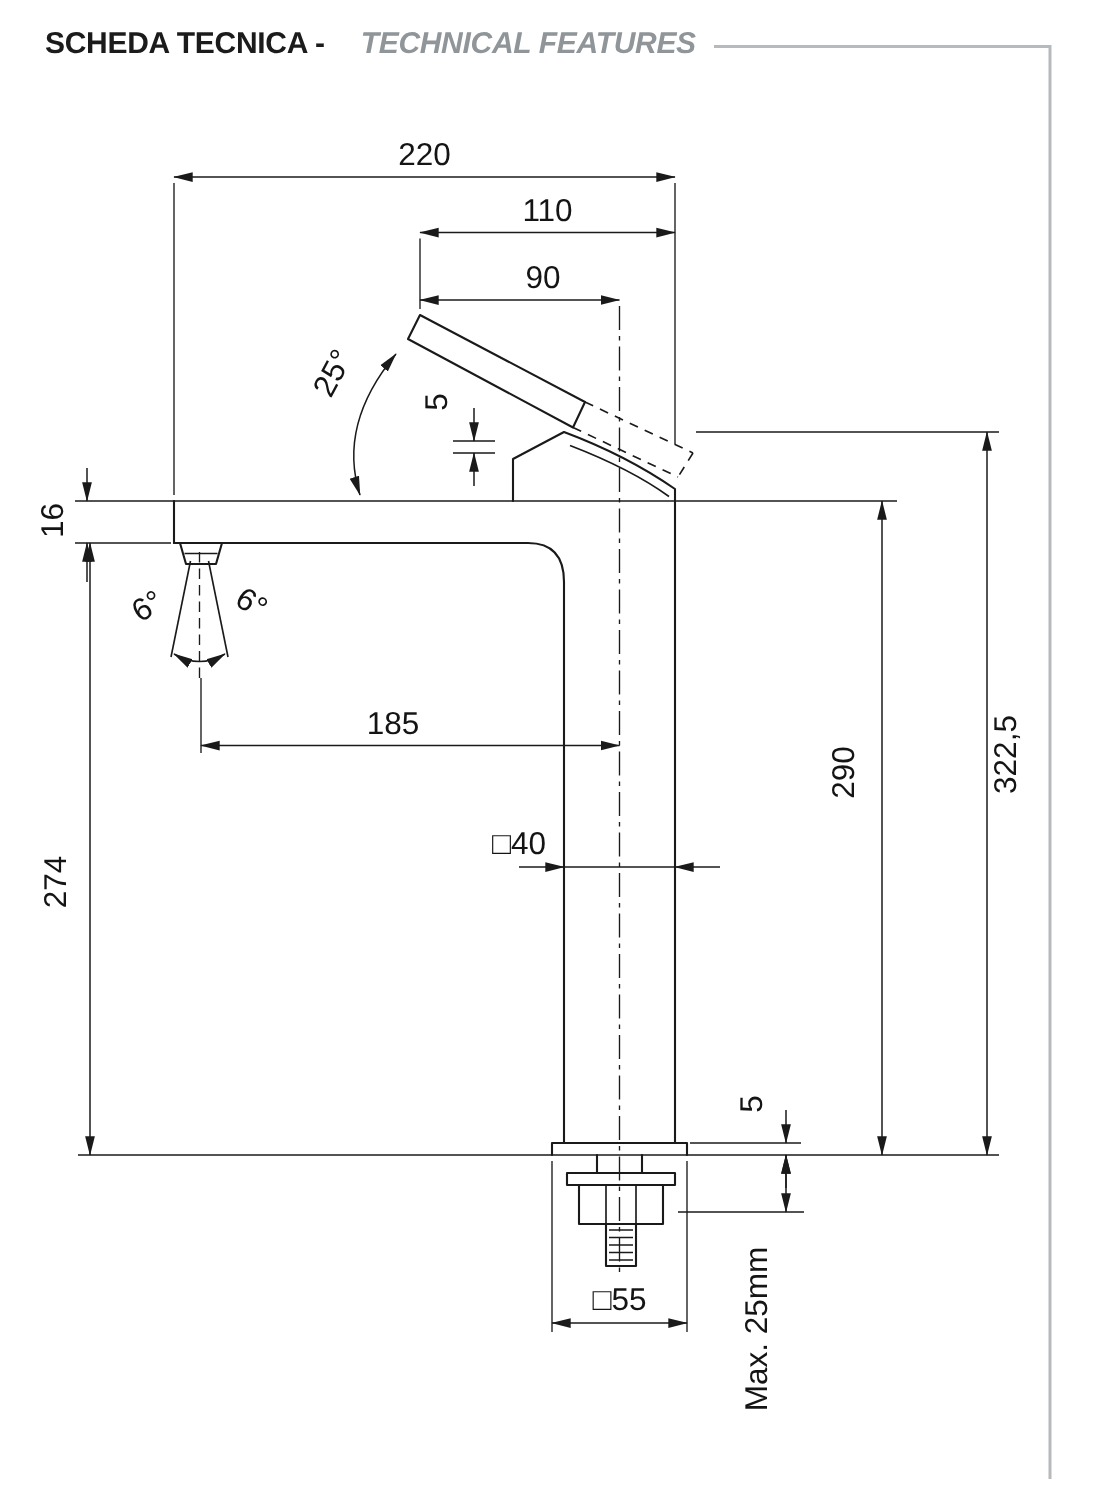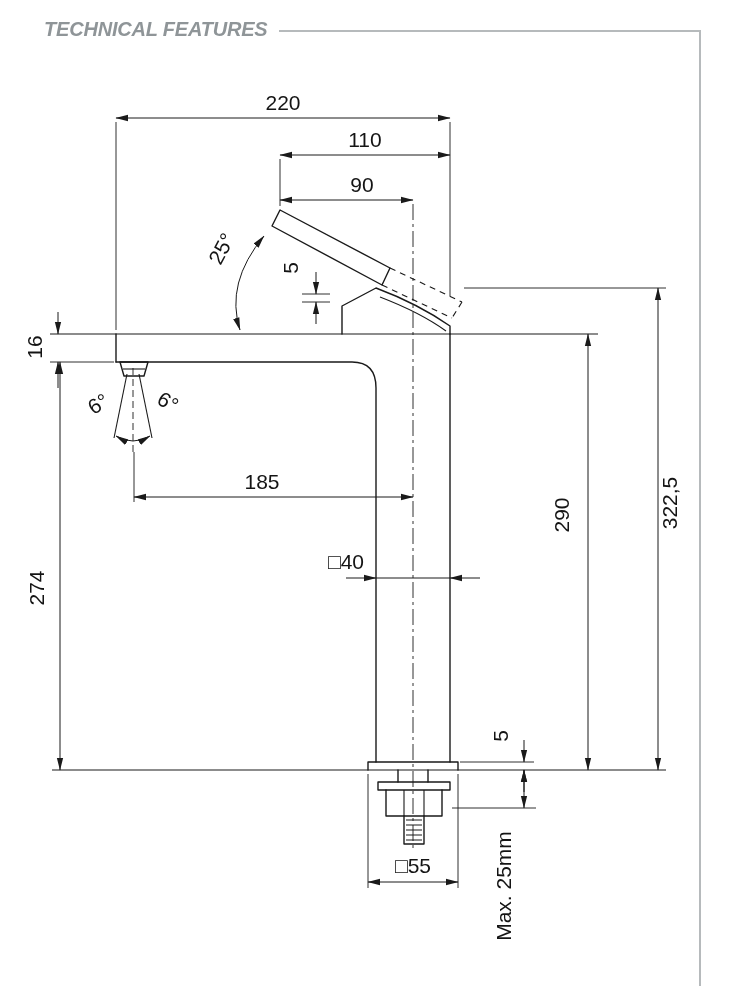--- a/index.html
+++ b/index.html
@@ -1,38 +1,39 @@
 <!DOCTYPE html>
 <html><head>
 <meta charset="utf-8">
 <style>
   html,body{margin:0;padding:0;background:#fff;}
   .page{position:relative;width:732px;height:1000px;background:#ffffff;overflow:hidden;
         font-family:"Liberation Sans",sans-serif;}
   .header{position:absolute;left:30px;top:18px;right:32px;display:flex;align-items:center;white-space:nowrap;}
   .title-primary{font-weight:bold;font-size:20px;letter-spacing:-0.2px;color:#1b1b1b;}
-  .title-secondary{font-weight:bold;font-style:italic;font-size:20px;color:#8f9598;margin-left:14px;letter-spacing:-0.2px;}
+  .title-secondary{font-weight:bold;font-style:italic;font-size:20px;color:#8f9598;margin-left:24px;letter-spacing:-0.2px;}
   .header-rule{flex:1;height:2px;background:#b6babc;margin-left:12px;margin-top:2px;}
   .side-rule{position:absolute;left:699px;top:30px;width:2px;height:956px;background:#b6babc;}
   svg.drawing{position:absolute;left:0;top:0;}
   .obj{stroke:#1a1a1a;stroke-width:1.4;fill:none;stroke-linejoin:round;stroke-linecap:round;}
   .thin{stroke:#1a1a1a;stroke-width:1.1;fill:none;}
   .dl{stroke:#1a1a1a;stroke-width:1;fill:none;}
   .xl{stroke:#1a1a1a;stroke-width:0.9;fill:none;}
   .dash{stroke-dasharray:6 5;}
   .cl{stroke:#1a1a1a;stroke-width:0.9;fill:none;stroke-dasharray:16 4 3 4;}
   .wdash{stroke:#1a1a1a;stroke-width:0.9;fill:none;stroke-dasharray:7 4;}
   .lbl{font-family:"Liberation Sans",sans-serif;font-size:21px;fill:#141414;}
 </style>
 </head>
 <body>
 
 <div class="page">
 
   <div class="header">
+    <span class="title-primary">SCHEDA TECNICA -</span>
     <span class="title-secondary">TECHNICAL FEATURES</span>
     <div class="header-rule"></div>
   </div>
 
   <div class="side-rule"></div>
 
   <svg class="drawing" width="732" height="1000" viewBox="0 0 732 1000">
     <defs>
       <marker id="arr" viewBox="0 0 12 8" refX="11.5" refY="4" markerWidth="13" markerHeight="9" orient="auto-start-reverse" markerUnits="userSpaceOnUse">
         <path d="M0,1 L12,4 L0,7 Z" fill="#1a1a1a"></path>

